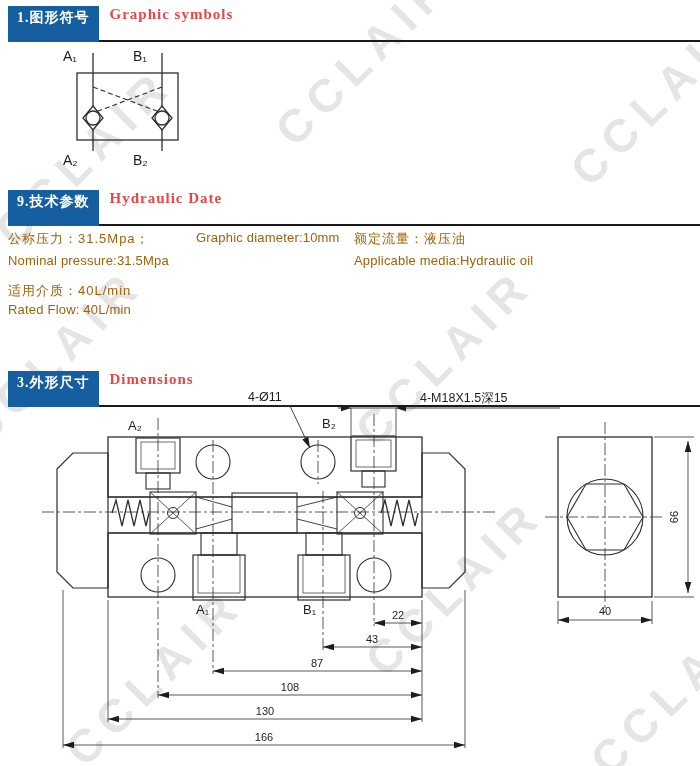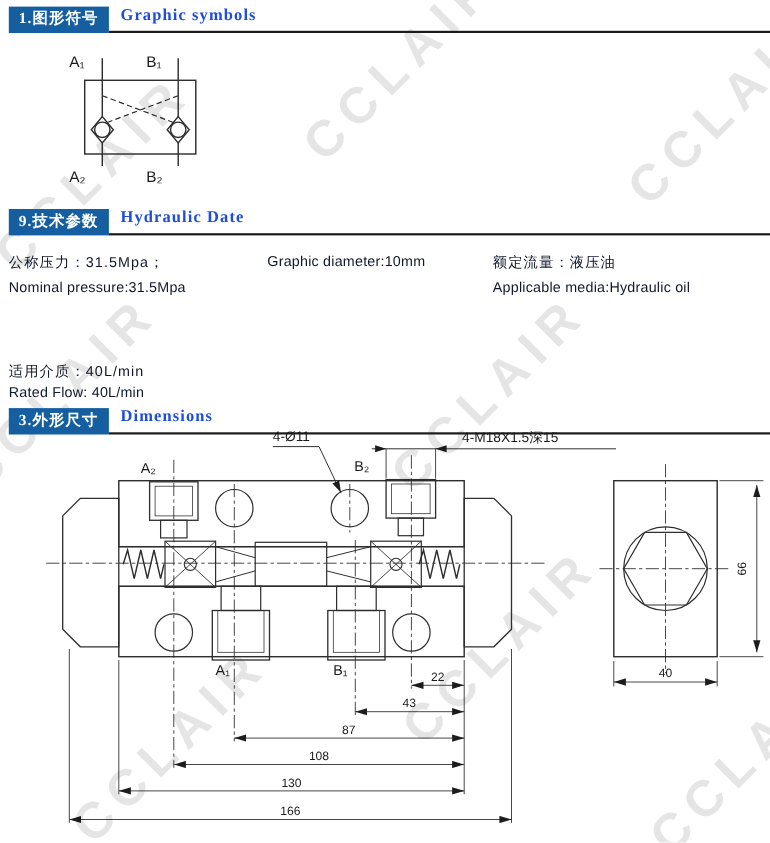--- a/index.html
+++ b/index.html
@@ -12,28 +12,28 @@
     color:#e5e5e5;transform:rotate(-45deg);white-space:nowrap;pointer-events:none;
   }
   .content{position:relative;z-index:1;}
   .sec-header{position:absolute;left:0;right:0;display:flex;align-items:stretch;padding-left:8px;font-family:Liberation Serif, serif;}
   .sec-chip{
     background:#155fa0;color:#fff;font-weight:bold;font-size:14px;
     padding:3px 9px 4px 9px;line-height:17px;letter-spacing:1px;flex:0 0 auto;
   }
   .sec-rest{
     flex:1;display:flex;align-items:flex-end;border-bottom:2px solid #1a1a1a;
-    padding-left:11px;padding-bottom:5px;font-weight:bold;font-size:15px;color:#1d4ed8;letter-spacing:1px;
+    padding-left:11px;padding-bottom:17px;font-weight:bold;font-size:15px;color:#ef4444;letter-spacing:1px;
   }
   #sec1{top:6px;} #sec2{top:190px;} #sec3{top:326px;margin-top:45px;}
   #symbol-box{position:absolute;top:45px;left:55px;}
   .tech{
     position:absolute;top:230px;left:8px;right:0;
     display:grid;grid-template-columns:188px 158px 1fr;column-gap:0;
-    font-size:13px;color:#0f172a;gap:47px;
+    font-size:13px;color:#a16207;
   }
   .tech .zh{margin-bottom:5px;letter-spacing:1px;}
   .tech .en{letter-spacing:0.2px;}
   .tech .row2{grid-column:1 / span 3;margin-top:14px;}
   .tech .row2 .zh{margin-bottom:2px;}
   #drawing-box{position:absolute;top:356px;left:0;}
   svg text{font-family:"Liberation Sans","DejaVu Sans",sans-serif;fill:#1c1c1c;}
   .dwg-line{stroke:#2e2e2e;fill:none;}
 </style>
 </head>

